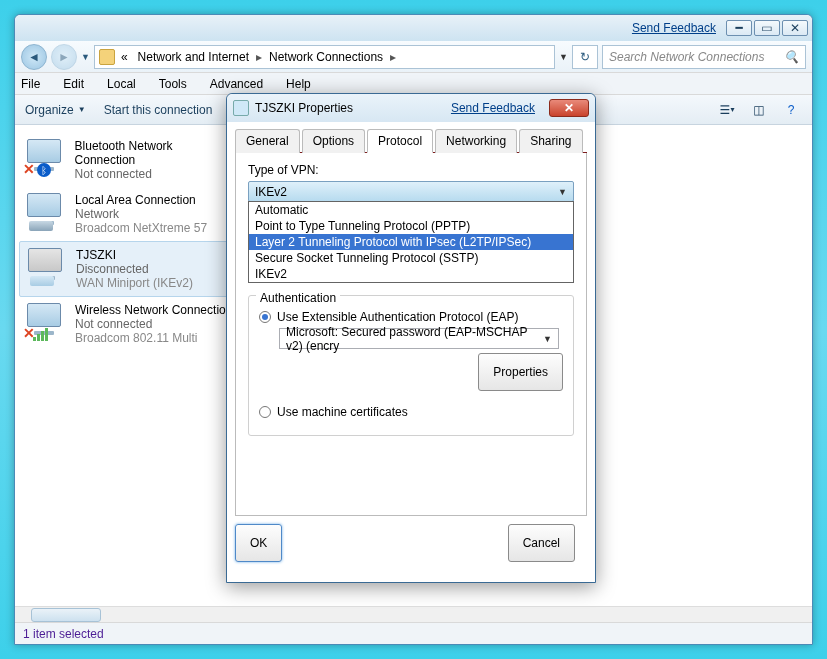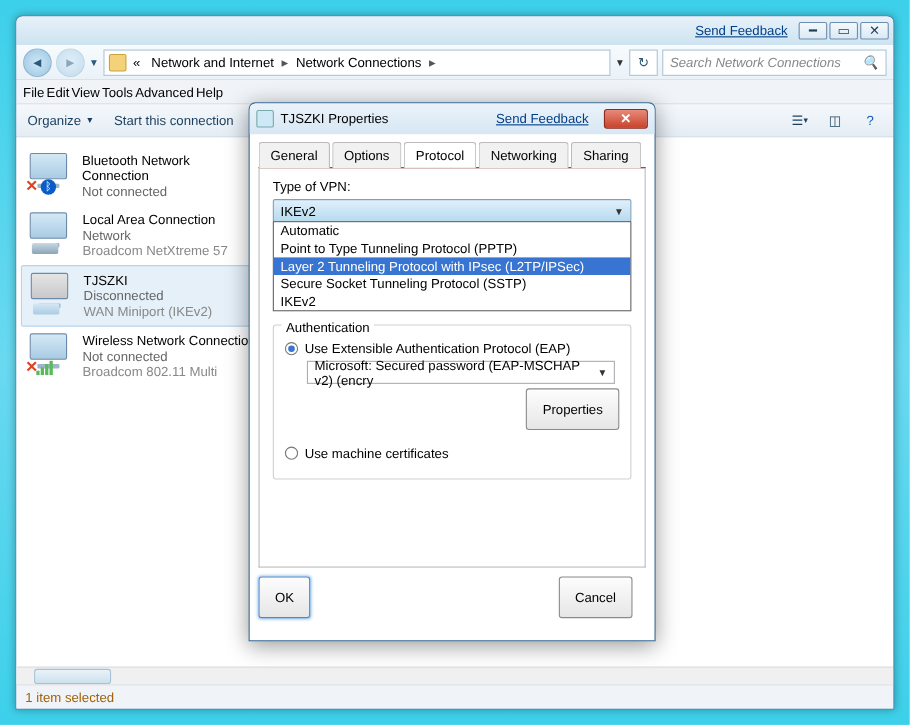--- a/index.html
+++ b/index.html
@@ -18,21 +18,21 @@
 .winbtn.close { background:linear-gradient(#f4f9fc,#dbe9f4);}
 .navrow { height:32px; display:flex; align-items:center; padding:0 6px; gap:4px; border-bottom:1px solid #d9d9d9; background:linear-gradient(#f7fbfe,#eaf2f8);}
 .navbtn { width:26px; height:26px; border-radius:50%; background:radial-gradient(#cfe8f7,#9bc5e2); border:1px solid #8db4d0; display:flex; align-items:center; justify-content:center; color:#2b5a7d;}
 .navbtn.fwd { opacity:0.5;}
 .breadcrumb { flex:1; height:24px; border:1px solid #abc3d6; background:#fff; display:flex; align-items:center; padding:0 4px; gap:2px;}
 .bc-arrow { width:8px; height:24px; display:flex; align-items:center; justify-content:center; color:#555;}
 .bc-text { color:#000; padding:0 4px;}
 .refreshbox { width:26px; height:24px; border:1px solid #abc3d6; background:#fff; display:flex; align-items:center; justify-content:center; color:#2b5a7d;}
 .searchbox { width:204px; height:24px; border:1px solid #abc3d6; background:#fff; display:flex; align-items:center; padding:0 6px; color:#888; font-style:italic;}
 .searchbox .sicon{ margin-left:auto; color:#2b5a7d;}
-.menubar { height:22px; background:#f0f4f8; display:flex; align-items:center; padding:0 6px; gap:2px; border-bottom:1px solid #d9d9d9;}
+.menubar { height:22px; background:#f0f4f8; display:flex; align-items:center; padding:0 6px; gap:23px; border-bottom:1px solid #d9d9d9;}
 .menuitem { color:#000; }
 .cmdbar { height:30px; background:linear-gradient(#f4f8fc,#e4edf4); display:flex; align-items:center; padding:0 10px; gap:18px; border-bottom:1px solid #c7d4df;}
 .cmd { color:#1a3e5c; display:flex; align-items:center; gap:4px;}
 .cmd .dd { font-size:8px; color:#1a3e5c;}
 .cmdbar .right { margin-left:auto; display:flex; align-items:center; gap:10px;}
 .iconbtn { width:22px; height:22px; border:1px solid transparent; display:flex; align-items:center; justify-content:center; color:#1a3e5c;}
 .content { flex:1; background:#fff; overflow:auto; position:relative; padding:8px 4px;}
 .conn-item { display:flex; gap:8px; padding:6px 4px; width:220px;}
 .conn-item.selected { background:#e5f0f9; border:1px solid #b6d5ec; border-radius:2px;}
 .ci-ic { width:44px; height:38px; position:relative;}
@@ -41,21 +41,21 @@
 .ci-ic .x{ position:absolute; bottom:0; left:0; color:#d42; font-weight:bold; font-size:14px;}
 .ci-ic .bt{ position:absolute; bottom:0; left:14px; width:14px; height:14px; background:#0a5cc9; border-radius:50%; color:#fff; font-size:10px; display:flex; align-items:center; justify-content:center;}
 .ci-ic .plug{ position:absolute; bottom:0; left:6px; width:24px; height:10px; background:linear-gradient(#c8d8e4,#8aa4b8); border-radius:2px;}
 .ci-ic .bars{ position:absolute; bottom:0; left:10px; display:flex; gap:1px; align-items:flex-end;}
 .ci-ic .bars span{ width:3px; background:#5cb85c;}
 .ci-txt .t1{ color:#000;}
 .ci-txt .t2{ color:#666;}
 .ci-txt .t3{ color:#888;}
 .hscroll { position:absolute; bottom:0; left:0; right:0; height:16px; background:#f0f0f0; border-top:1px solid #ddd; display:flex;}
 .hscroll .thumb{ width:70px; height:14px; background:linear-gradient(#eaf2f8,#cde1ef); border:1px solid #a7c2d6; border-radius:3px; margin:1px 0 0 16px;}
-.statusbar { height:22px; background:#f0f4f8; border-top:1px solid #d9d9d9; padding:0 8px; display:flex; align-items:center; color:#a16207;}
+.statusbar { height:22px; background:#f0f4f8; border-top:1px solid #d9d9d9; padding:0 8px; display:flex; align-items:center; color:#4c1d95;}
 
 
 .dialog {
   position:absolute; left:226px; top:93px; width:370px; height:490px;
   background:#fff; border:1px solid #3a6a94; border-radius:6px 6px 0 0;
   box-shadow:0 4px 20px rgba(0,0,0,0.4);
   display:flex; flex-direction:column;
 }
 .dlg-title { height:28px; background:linear-gradient(#eaf3fa,#d7e7f3); border-radius:6px 6px 0 0; display:flex; align-items:center; padding:0 6px; gap:6px;}
 .dlg-title .icon{ width:16px; height:16px; border:1px solid #7aa; background:#cfe8f7; border-radius:2px;}
@@ -112,21 +112,21 @@
     <div class="refreshbox">↻</div>
     <div class="searchbox">
       <span>Search Network Connections</span>
       <span class="sicon">🔍</span>
     </div>
   </div>
 
   <div class="menubar">
     <span class="menuitem">File</span>
     <span class="menuitem">Edit</span>
-    <span class="menuitem">View</span>
+    <span class="menuitem">Local</span>
     <span class="menuitem">Tools</span>
     <span class="menuitem">Advanced</span>
     <span class="menuitem">Help</span>
   </div>
 
   <div class="cmdbar">
     <span class="cmd">
         <span>Organize</span>
         <span class="dd">▼</span>
       </span>

